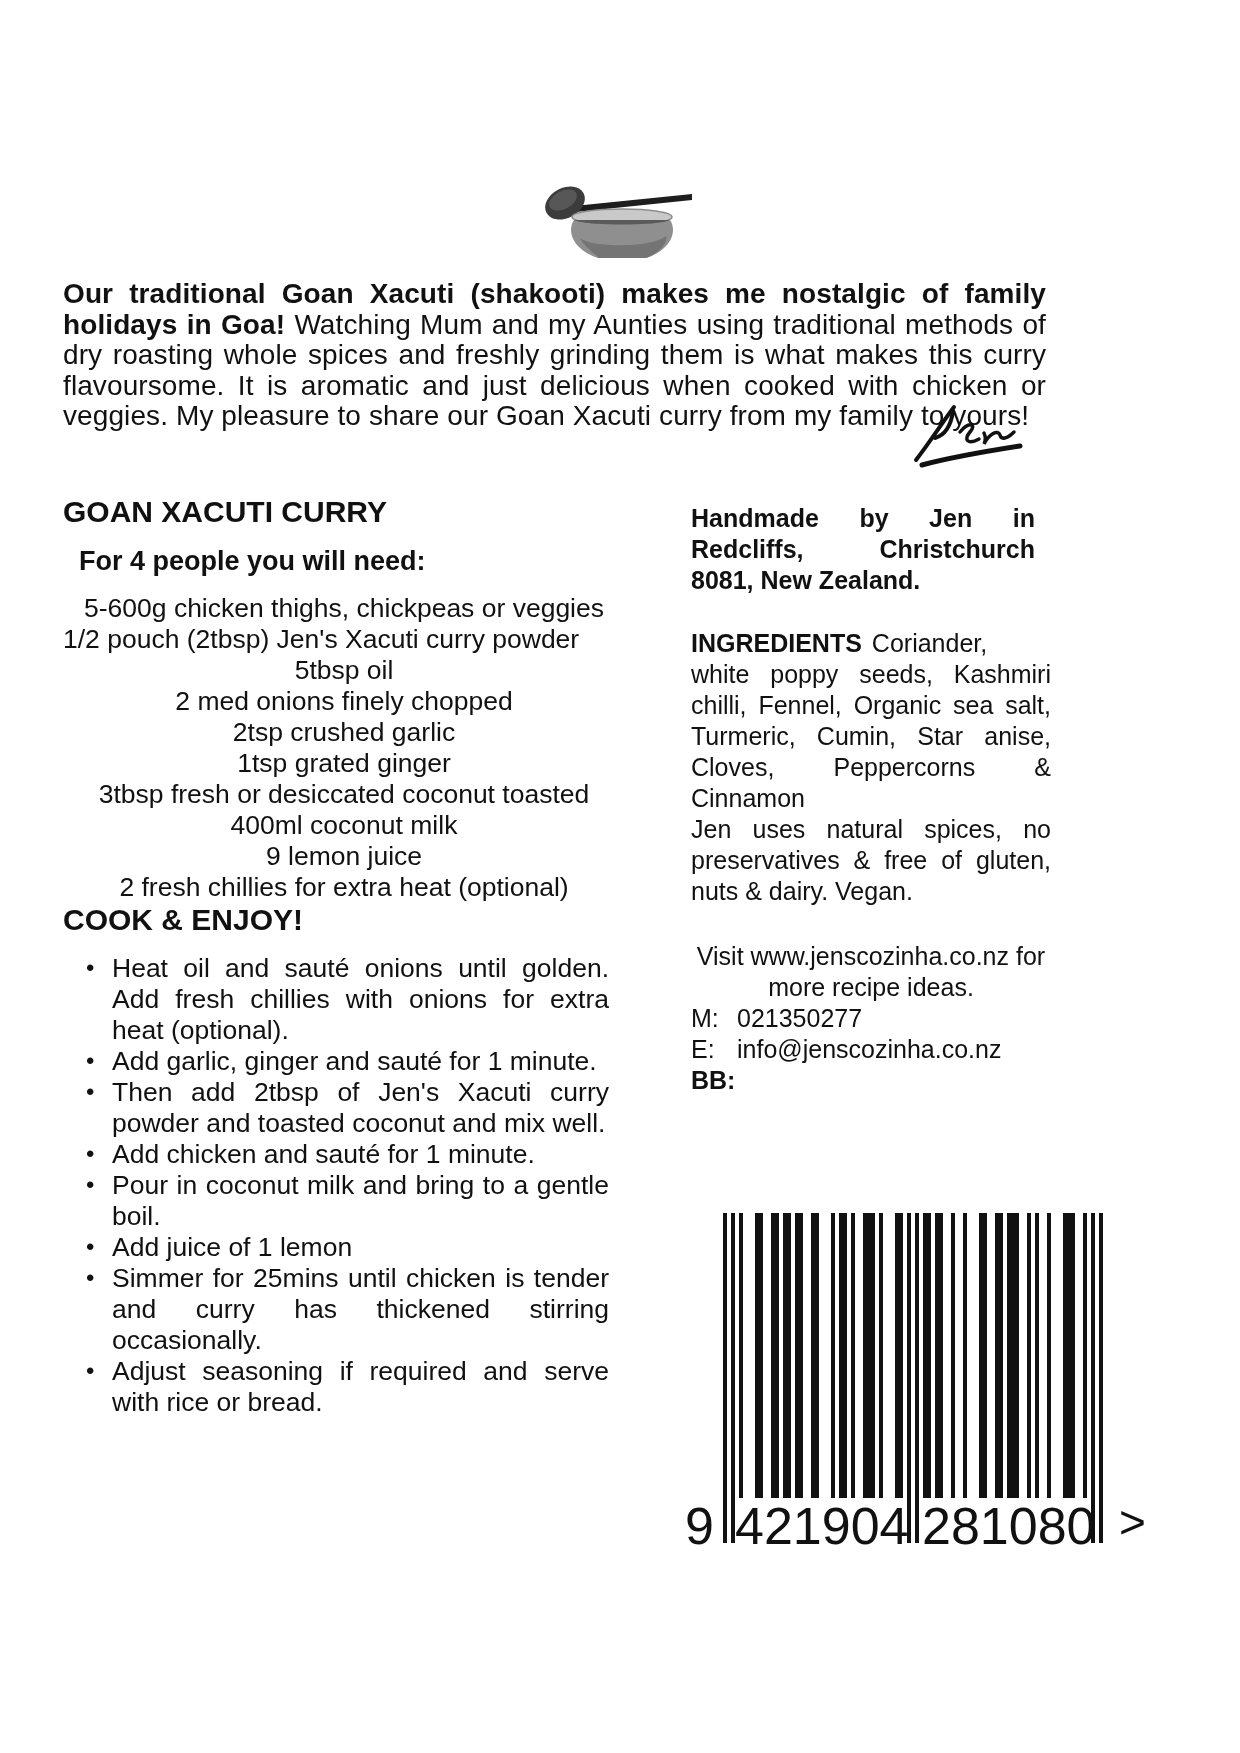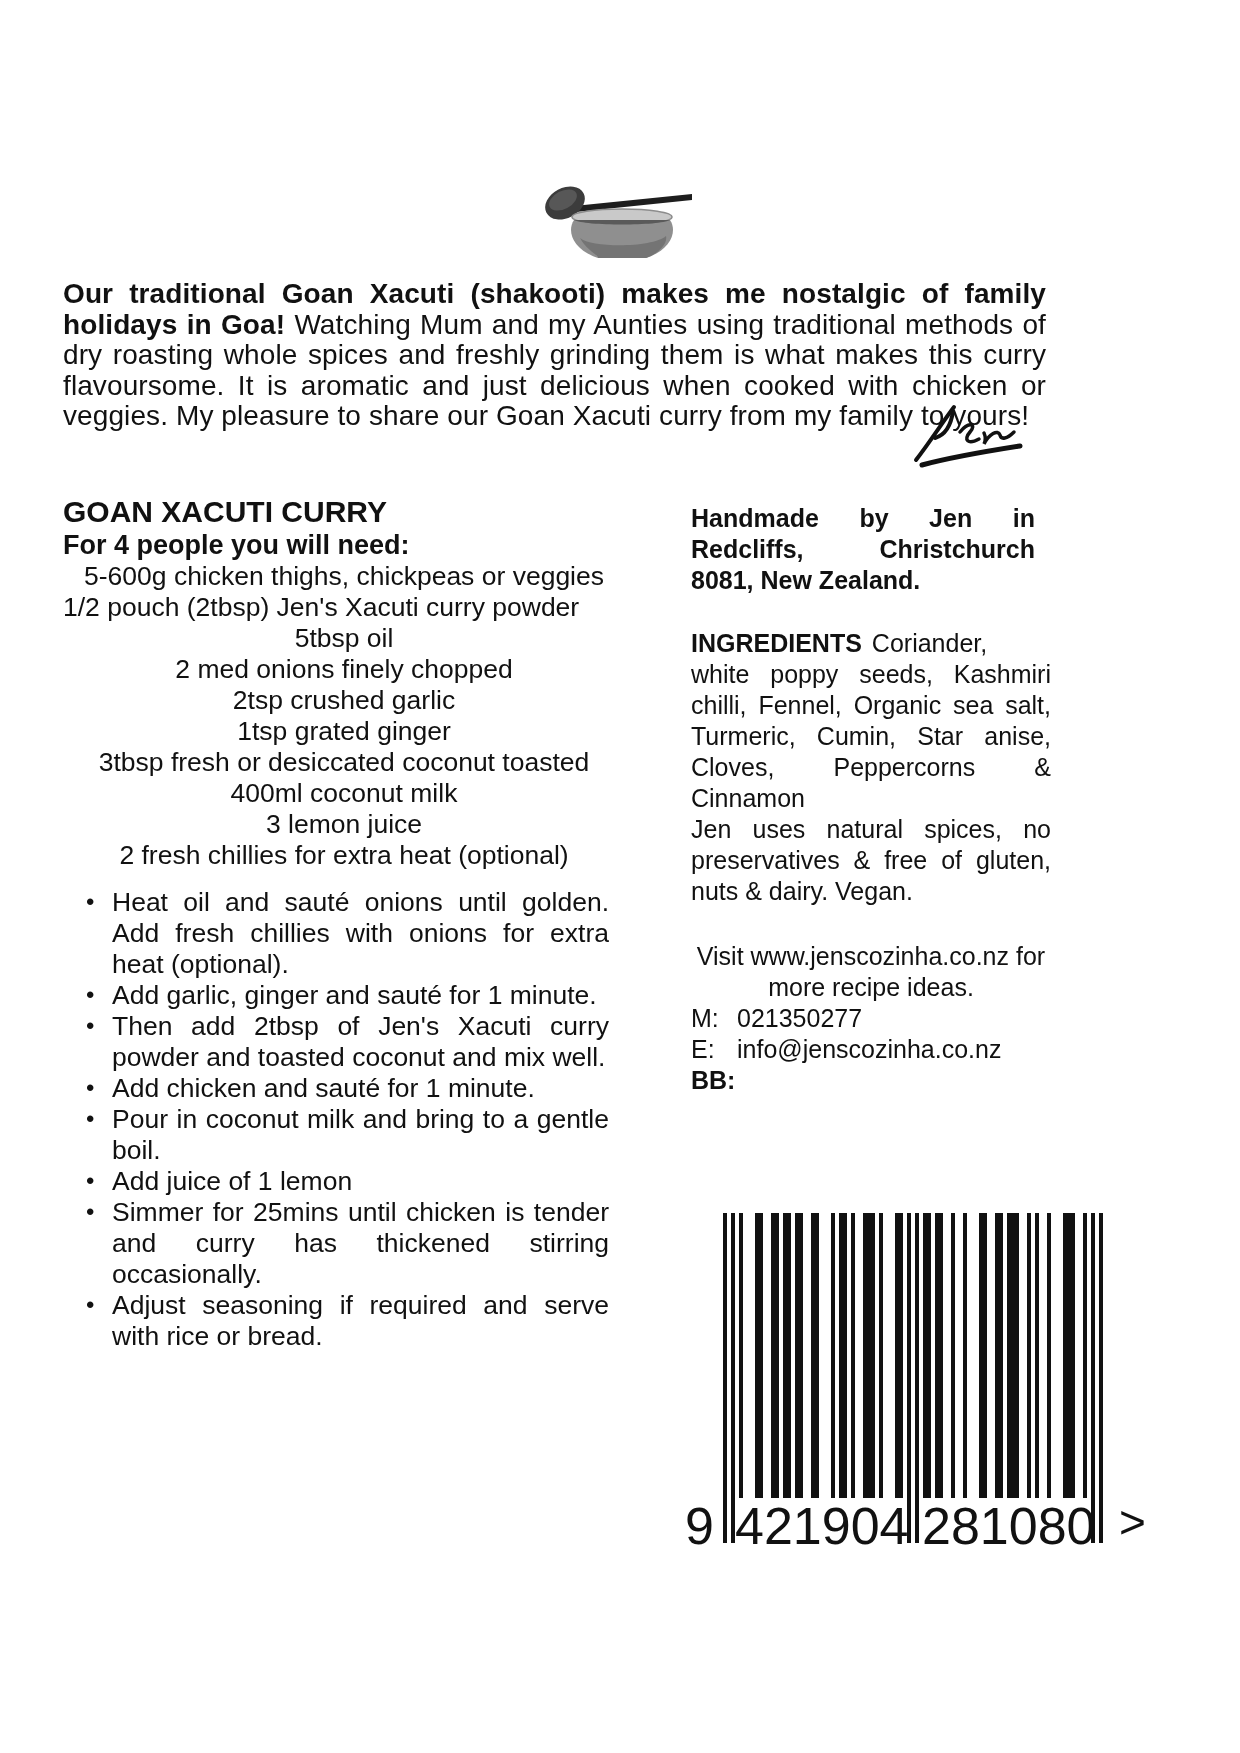--- a/index.html
+++ b/index.html
@@ -14,21 +14,21 @@
   
   #intro{
     position:absolute;left:63px;top:251px;width:983px;
     font-size:28px;line-height:30.6px;text-align:justify;letter-spacing:.1px;
   }
   
   #signature{position:absolute;left:908px;top:402px;width:120px;height:68px;}
   
   #left-col{position:absolute;left:63px;top:495px;width:562px;font-size:26.5px;line-height:31px;}
   #left-col h2{margin:0;font-size:30px;line-height:34px;}
-  #left-col .servings{margin:0;font-size:27px;line-height:32px;font-weight:bold;}
+  #left-col .servings{margin:16px;font-size:27px;line-height:32px;font-weight:bold;}
   ul.ingredients{list-style:none;margin:0;padding:0;}
   ul.ingredients li{text-align:center;}
   ul.ingredients li:nth-child(2){text-align:justify;}
   #cook-heading{margin:42px 0 4px 0;font-size:30px;line-height:34px;}
   ul.steps{list-style:none;margin:16px;padding:0;}
   ul.steps li{position:relative;padding-left:33px;text-align:justify;}
   ul.steps li::before{content:"\2022";position:absolute;left:7px;top:-1px;font-size:24px;}
   
   #right-col{position:absolute;left:691px;top:503px;width:360px;font-size:25px;line-height:31px;}
   #maker-address{margin:0 16px 32px 0;text-align:justify;font-weight:bold;}
@@ -87,23 +87,24 @@
   <p class="servings">For 4 people you will need:</p>
   <ul class="ingredients">
     <li>5-600g chicken thighs, chickpeas or veggies</li>
     <li>1/2 pouch (2tbsp) Jen's Xacuti curry powder</li>
     <li>5tbsp oil</li>
     <li>2 med onions finely chopped</li>
     <li>2tsp crushed garlic</li>
     <li>1tsp grated ginger</li>
     <li>3tbsp fresh or desiccated coconut toasted</li>
     <li>400ml coconut milk</li>
-    <li>3 lemon juice</li>
+    <li>9 lemon juice</li>
     <li>2 fresh chillies for extra heat (optional)</li>
   </ul>
+  <h2 id="cook-heading">COOK &amp; ENJOY!</h2>
   <ul class="steps">
     <li>Heat oil and sauté onions until golden. Add fresh chillies with onions for extra heat (optional).</li>
     <li>Add garlic, ginger and sauté for 1 minute.</li>
     <li>Then add 2tbsp of Jen's Xacuti curry powder and toasted coconut and mix well.</li>
     <li>Add chicken and sauté for 1 minute.</li>
     <li>Pour in coconut milk and bring to a gentle boil.</li>
     <li>Add juice of 1 lemon</li>
     <li>Simmer for 25mins until chicken is tender and curry has thickened stirring occasionally.</li>
     <li>Adjust seasoning if required and serve with rice or bread.</li>
   </ul>

